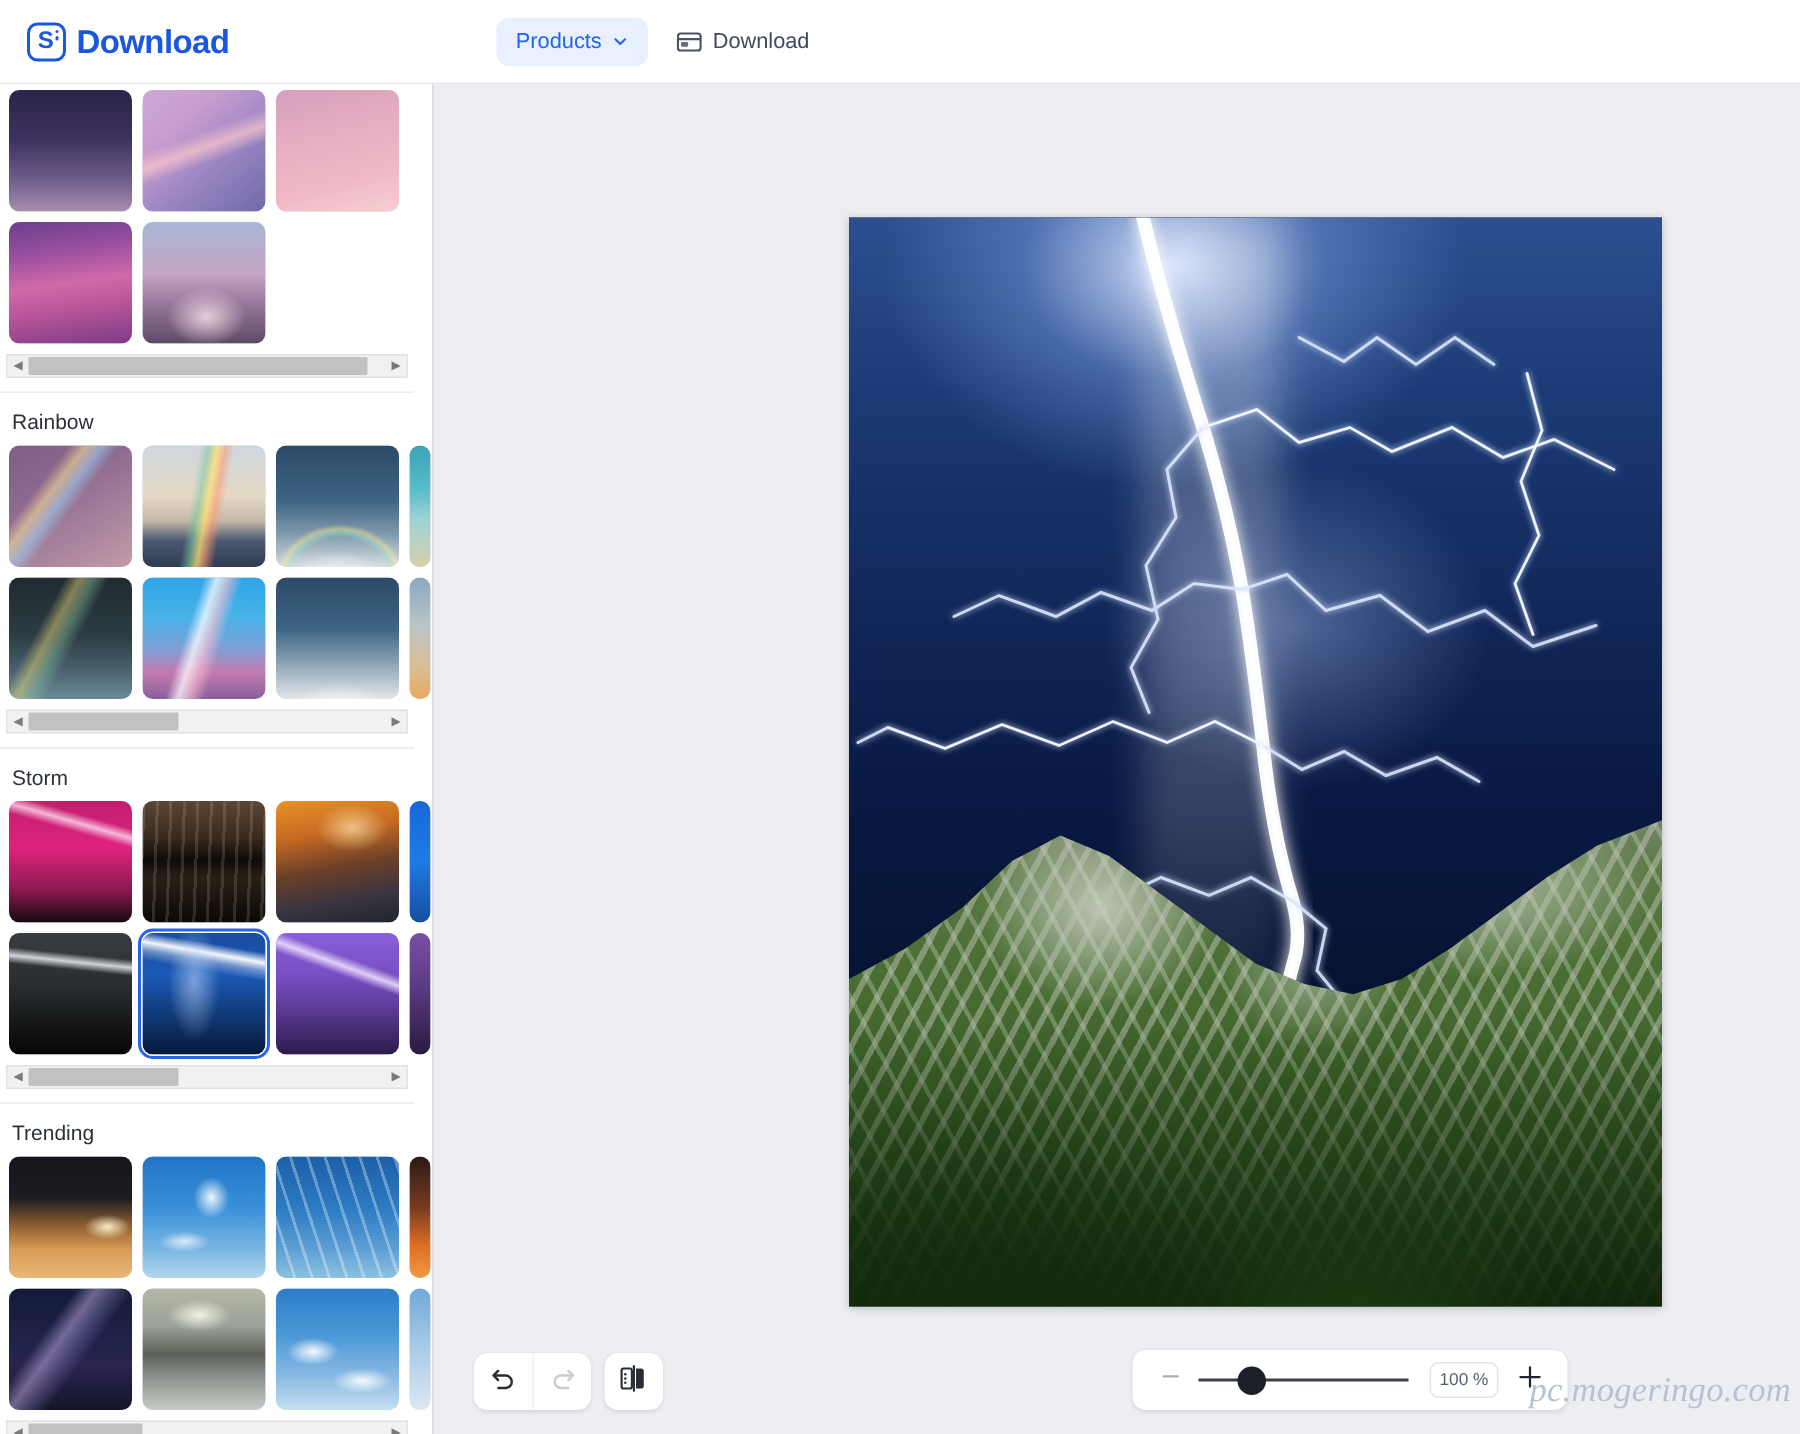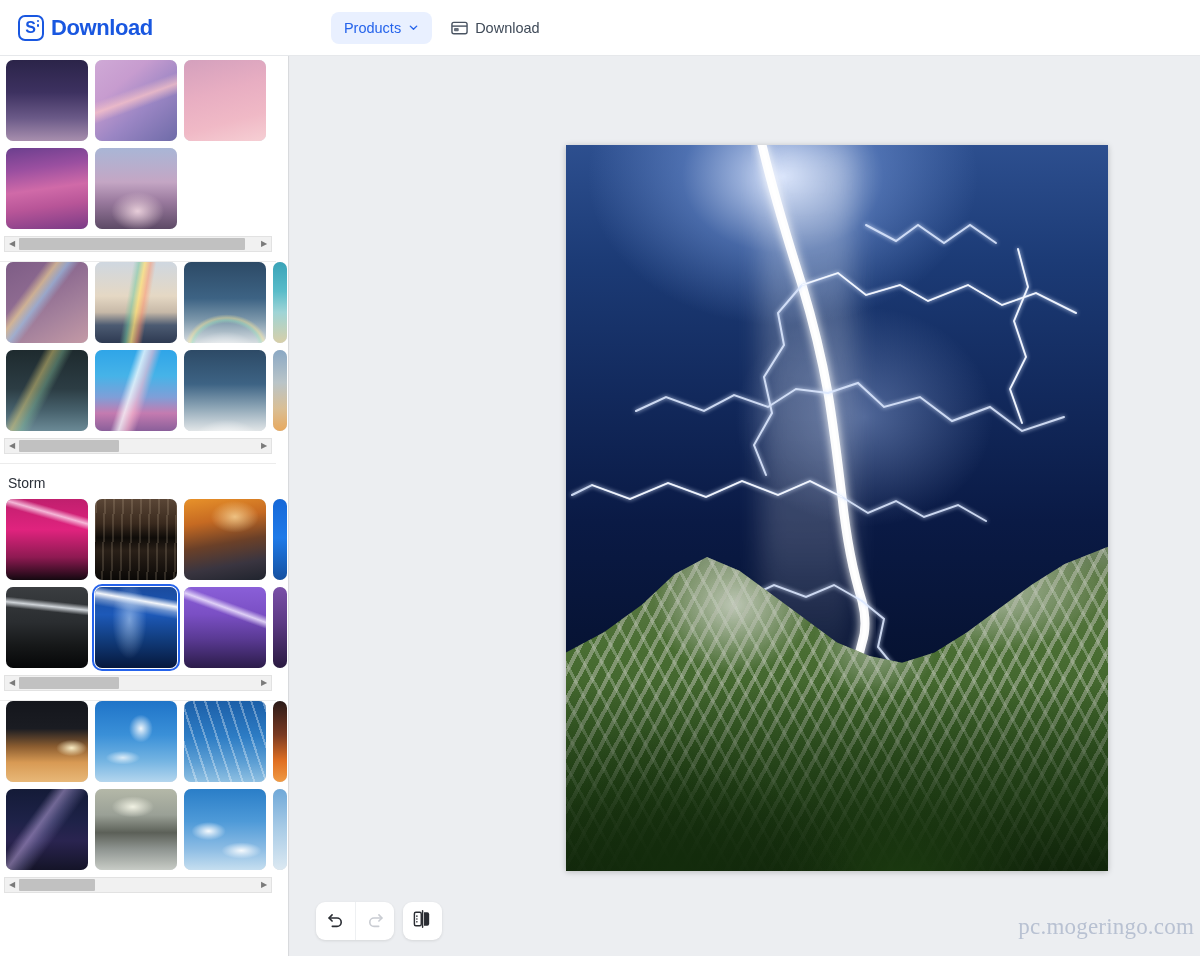--- a/index.html
+++ b/index.html
@@ -212,21 +212,21 @@
   #zoom-value {
     flex: none; min-width: 46px; height: 24px;
     border: 1px solid #e3e5e9; border-radius: 6px;
     display: flex; align-items: center; justify-content: center;
     font-size: 11.5px; color: #55606e; margin: 0 8px;
   }
   #watermark {
     position: absolute; right: 6px; bottom: 16px;
     font-family: "Liberation Serif", serif;
     font-size: 23px; color: #b8c1d2; letter-spacing: .2px;
-    user-select: none; pointer-events: none;
+    user-select: none; pointer-events: none; font-style: italic;
   }
 </style>
 </head>
 <body>
 
 <div id="header">
 
   <div id="logo">
     <span class="logo-mark">
       <span class="s">S</span>
@@ -296,20 +296,21 @@
         <div class="hs-arrow">◀</div>
         <div class="hs-track">
           <div class="hs-thumb" style="left:0;width:95%;"></div>
         </div>
         <div class="hs-arrow">▶</div>
       </div>
       <div class="sep"></div>
     </div>
 
     <div>
+      <div class="cat-title">Rainbow</div>
       <div class="grid-rows">
         <div class="thumb-row">
           <div class="thumb">
             <div class="art" style="background:linear-gradient(150deg,#7e5d86 0%,#8d6a90 35%,#a4819c 65%,#c49aa6 100%);"></div>
             <div class="art" style="background:linear-gradient(127deg,rgba(255,255,255,0) 28%,rgba(255,230,150,.55) 36%,rgba(160,220,255,.5) 44%,rgba(255,255,255,0) 52%);"></div>
           </div>
           <div class="thumb">
             <div class="art" style="background:linear-gradient(180deg,#cfd7e0 0%,#e5d8c4 42%,#c7b9a8 62%,#4c5b72 78%,#2e3a52 100%);"></div>
             <div class="art" style="background:linear-gradient(100deg,rgba(255,255,255,0) 40%,rgba(120,200,160,.55) 46%,rgba(255,225,120,.75) 52%,rgba(255,150,110,.55) 58%,rgba(255,255,255,0) 64%);"></div>
           </div>
@@ -393,20 +394,21 @@
         <div class="hs-arrow">◀</div>
         <div class="hs-track">
           <div class="hs-thumb" style="left:0;width:42%;"></div>
         </div>
         <div class="hs-arrow">▶</div>
       </div>
       <div class="sep"></div>
     </div>
 
     <div>
+      <div class="cat-title">Trending</div>
       <div class="grid-rows">
         <div class="thumb-row">
           <div class="thumb">
             <div class="art" style="background:linear-gradient(180deg,#14161c 0%,#1a1c22 34%,#8a5c30 56%,#d89a54 76%,#e8b878 100%);"></div>
             <div class="art" style="background:radial-gradient(ellipse 26% 14% at 80% 58%,rgba(255,245,205,.95) 0%,rgba(255,245,205,0) 72%);"></div>
           </div>
           <div class="thumb">
             <div class="art" style="background:linear-gradient(180deg,#1f74c8 0%,#3a90d8 42%,#74b4e2 74%,#b4d6ee 100%);"></div>
             <div class="art" style="background:radial-gradient(ellipse 22% 26% at 56% 34%,rgba(255,255,255,.92) 0%,rgba(255,255,255,0) 66%),radial-gradient(ellipse 30% 12% at 34% 70%,rgba(255,255,255,.75) 0%,rgba(255,255,255,0) 70%);"></div>
           </div>
@@ -536,15 +538,36 @@
         <path d="M11.1 1.4v17.2" stroke="#2a2d33" stroke-width="1.5" stroke-linecap="round"></path>
         <g fill="#2a2d33">
             <circle cx="5.1" cy="7" r=".85"></circle>
             <circle cx="5.1" cy="10" r=".85"></circle>
             <circle cx="5.1" cy="13" r=".85"></circle>
           </g>
       </svg>
     </span>
   </div>
 
+  <div id="zoom-bar">
+    <div id="zoom-out">
+      <span>
+        <svg width="15" height="15" viewBox="0 0 16 16">
+            <path d="M3 8h10" stroke="#a8adb6" stroke-width="1.6" stroke-linecap="round"></path>
+          </svg>
+      </span>
+    </div>
+    <div id="slider">
+      <div id="slider-track"></div>
+      <div id="slider-knob"></div>
+    </div>
+    <div id="zoom-value">100 %</div>
+    <div id="zoom-in">
+      <span>
+        <svg width="18" height="18" viewBox="0 0 18 18">
+            <path d="M9 2.6v12.8M2.6 9h12.8" stroke="#20242c" stroke-width="1.5" stroke-linecap="round"></path>
+          </svg>
+      </span>
+    </div>
+  </div>
 
   <div id="watermark">pc.mogeringo.com</div>
 </div>
 
 </body></html>

